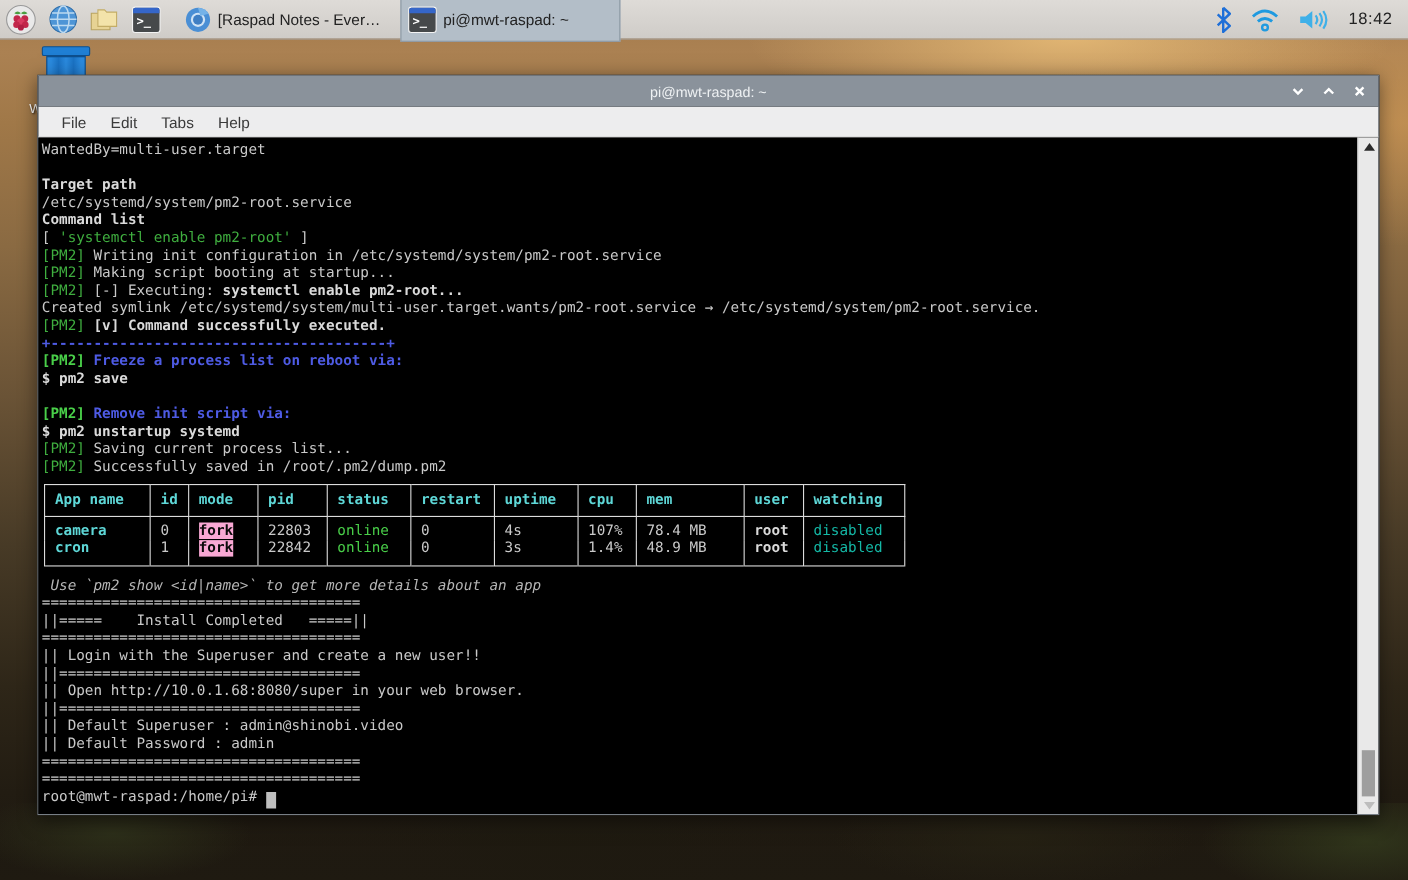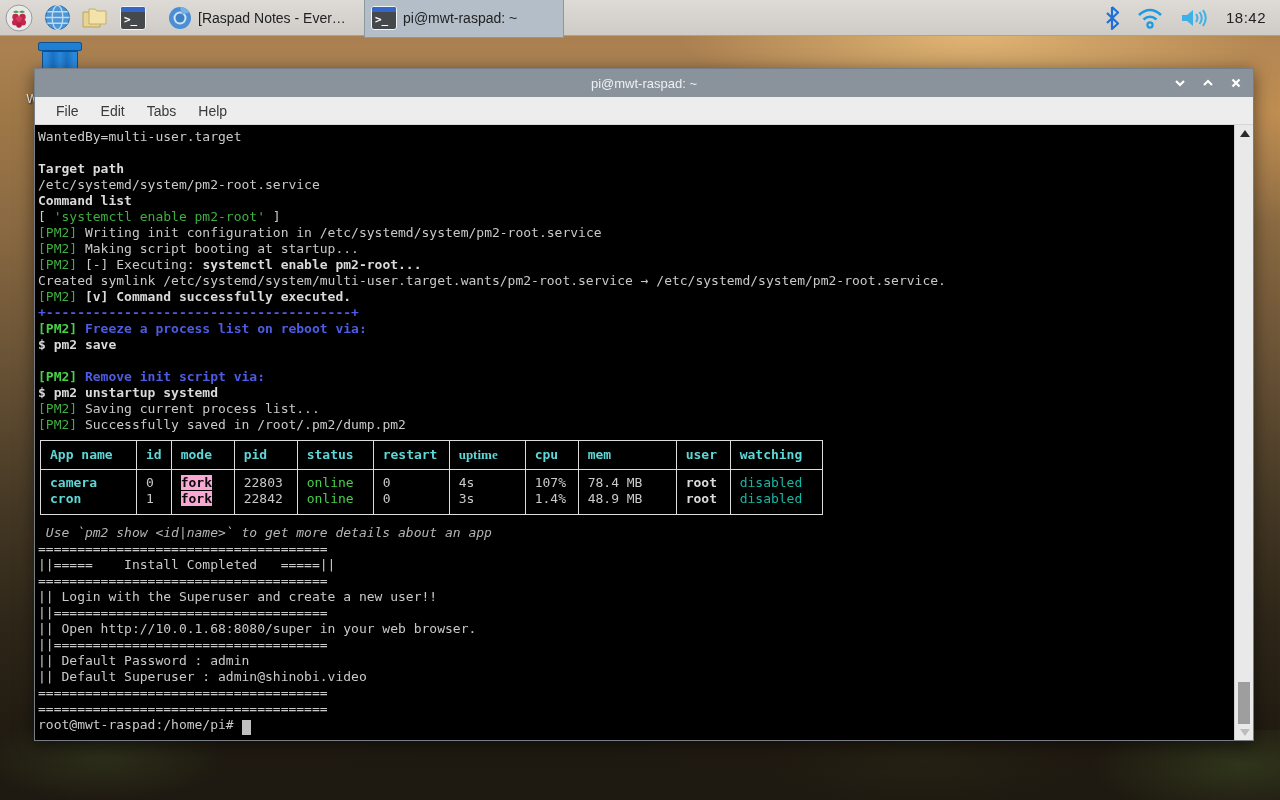--- a/index.html
+++ b/index.html
@@ -149,21 +149,21 @@
           </div>
         <table class="pm2" id="pm2-table">
             <thead>
               <tr>
                 <th style="width: 96px;">App name</th>
                 <th style="width: 34px;">id</th>
                 <th style="width: 63px;">mode</th>
                 <th style="width: 63px;">pid</th>
                 <th style="width: 76px;">status</th>
                 <th style="width: 76px;">restart</th>
-                <th style="width: 76px; font-family: Liberation Serif, serif;">uptime</th>
+                <th style="width: 76px;">uptime</th>
                 <th style="width: 53px;">cpu</th>
                 <th style="width: 98px;">mem</th>
                 <th style="width: 54px;">user</th>
                 <th style="width: 92px;">watching</th>
               </tr>
             </thead>
             <tbody>
               <tr>
                 <td class="c-app"><span class="cell">camera</span></td>
                 <td><span class="cell">0</span></td>
@@ -194,22 +194,22 @@
           </table>
         <div id="term-bottom">
             <div class="line"><span class="t-i"> Use `pm2 show &lt;id|name&gt;` to get more details about an app</span></div>
             <div class="line"><span>=====================================</span></div>
             <div class="line"><span>||=====    Install Completed   =====||</span></div>
             <div class="line"><span>=====================================</span></div>
             <div class="line"><span>|| Login with the Superuser and create a new user!!</span></div>
             <div class="line"><span>||===================================</span></div>
             <div class="line"><span>|| Open http://10.0.1.68:8080/super in your web browser.</span></div>
             <div class="line"><span>||===================================</span></div>
+            <div class="line"><span>|| Default Superuser : admin@shinobi.video</span></div>
             <div class="line"><span>|| Default Password : admin</span></div>
-            <div class="line"><span>|| Default Superuser : admin@shinobi.video</span></div>
             <div class="line"><span>=====================================</span></div>
             <div class="line"><span>=====================================</span></div>
             <div class="line"><span>root@mwt-raspad:/home/pi# </span><span class="t-cur"> </span></div>
           </div>
       </div>
 
       <div class="sbar">
         <div class="sarrow" style="top:0;">
             <div class="tri-up"></div>
           </div>

